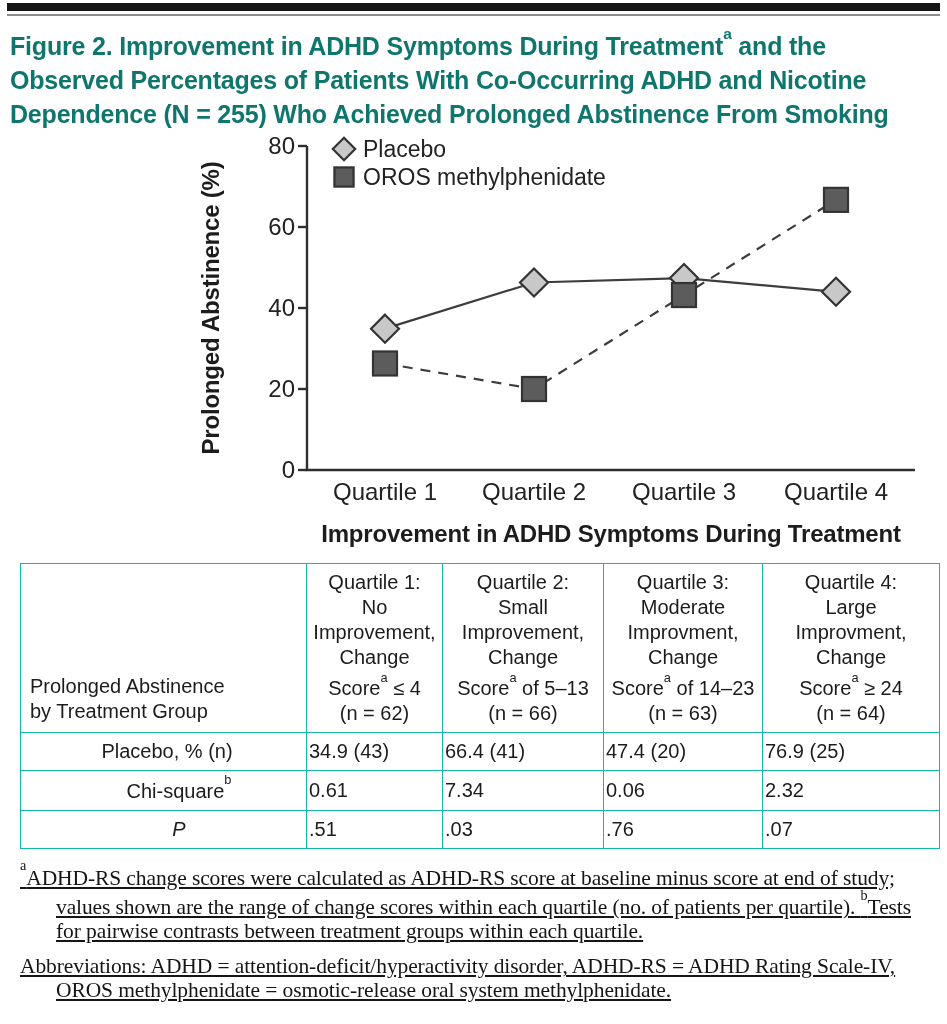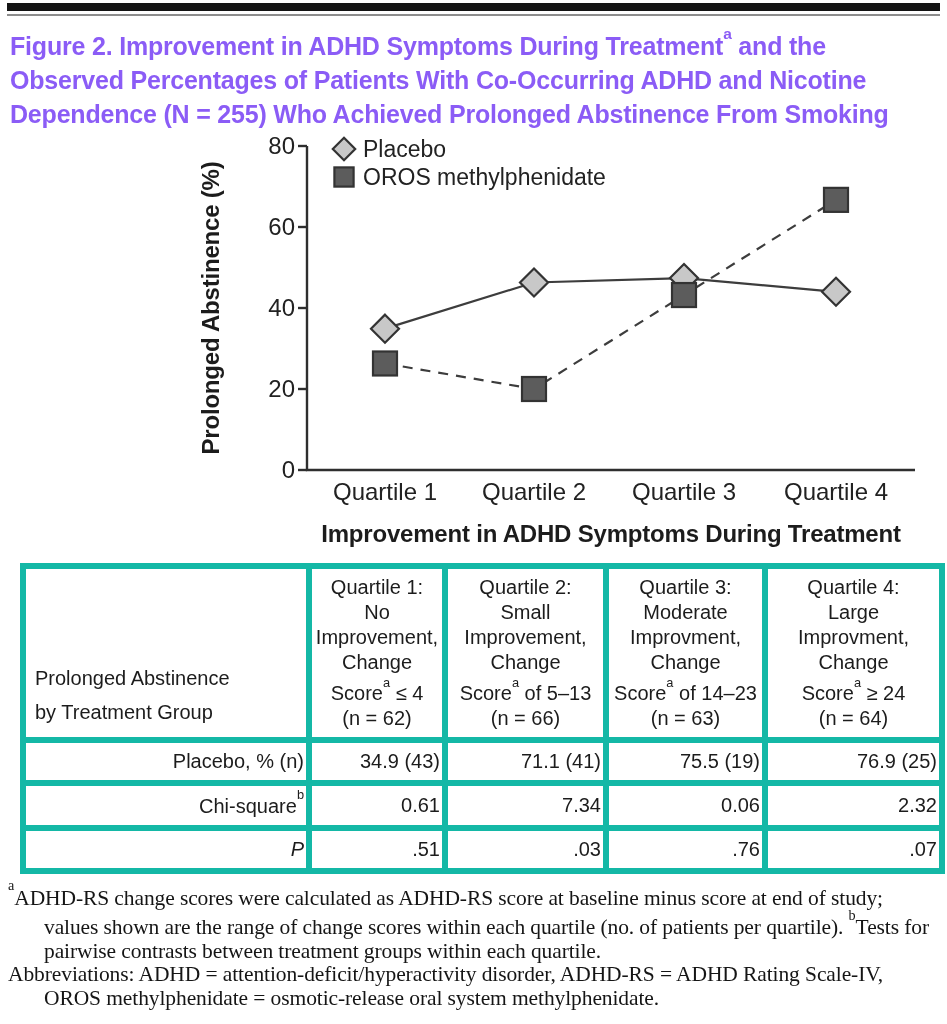--- a/index.html
+++ b/index.html
@@ -13,66 +13,66 @@
 
   
   .top-rule { margin: 3px 7px 0 7px; }
   .top-rule .thick { height: 8px; background: #141414; }
   .top-rule .thin  { height: 2px; background: #8d8d8d; margin-top: 3px; }
 
   
   .figure-title {
     margin: 8px 6px 0 10px;
     font-size: 25px; font-weight: bold; line-height: 34px;
-    letter-spacing: -0.2px; color: #8b5cf6;
+    letter-spacing: -0.2px; color: #0f766e;
   }
   .figure-title sup { font-size: 62%; position: relative; top: -0.45em; }
 
   
   .chart-wrap { position: relative; width: 947px; height: 430px; }
   svg text { font-family: "Liberation Sans", sans-serif; }
   .axis { stroke: #2e2e2e; stroke-width: 2.4; fill: none; }
   .tick-label { font-size: 24px; fill: #222222; }
   .axis-title { font-size: 24px; font-weight: bold; fill: #1c1c1c; letter-spacing: -0.2px; }
   .legend-label { font-size: 23px; fill: #222222; }
   .series-line { fill: none; stroke: #3d3d3d; stroke-width: 2.2; }
   .series-line.dashed { stroke-dasharray: 10 8; }
   .marker { stroke: #333333; stroke-width: 2.2; }
 
   
   table.results {
     margin: 2px 0 0 20px; width: 918px;
     border-collapse: collapse; table-layout: fixed;
     font-size: 20px; color: #1c1c1c;
   }
-  table.results td { border: 6px solid #14b8a6; }
+  table.results td { border: 1px solid #14b8a6; }
   td.corner-cell {
     vertical-align: bottom; text-align: left;
-    padding: 6px 4px 8px 9px; line-height: 34px;
+    padding: 6px 4px 8px 9px; line-height: 25px;
   }
   td.hdr-cell {
     vertical-align: middle; text-align: center;
     padding: 6px 1px; line-height: 25px;
   }
   td.label-cell {
-    text-align: right; padding: 7px 2px 7px 9px; white-space: nowrap;
+    text-align: center; padding: 7px 2px 7px 9px; white-space: nowrap;
   }
   td.label-cell.indent { padding-left: 33px; margin-top: 40px; }
   td.label-cell.italic { font-style: italic; }
-  td.value-cell { text-align: right; padding: 7px 2px; }
+  td.value-cell { text-align: left; padding: 7px 2px; }
   table.results sup { font-size: 64%; position: relative; top: -0.45em; }
 
   
   .footnotes {
     margin: 7px 5px 0 8px;
     font-family: "Liberation Serif", serif;
     font-size: 21.5px; line-height: 23.5px; color: #151515;
     letter-spacing: -0.1px;
   }
-  .footnotes p { margin: 0; padding-left: 36px; text-indent: -36px; }
+  .footnotes p { margin: 12px; padding-left: 36px; text-indent: -36px; text-decoration: underline; }
   .footnotes sup { font-size: 66%; position: relative; top: -0.45em; }
 </style>
 </head>
 <body>
 
 <div class="page">
 
   <div class="top-rule">
     <div class="thick"></div>
     <div class="thin"></div>
@@ -128,22 +128,22 @@
         <tr>
           <td class="corner-cell">Prolonged Abstinence<br>by Treatment Group</td>
           <td class="hdr-cell">Quartile 1:<br>No<br>Improvement,<br>Change<br>Score<sup>a</sup> ≤ 4<br>(n = 62)</td>
           <td class="hdr-cell">Quartile 2:<br>Small<br>Improvement,<br>Change<br>Score<sup>a</sup> of 5–13<br>(n = 66)</td>
           <td class="hdr-cell">Quartile 3:<br>Moderate<br>Improvment,<br>Change<br>Score<sup>a</sup> of 14–23<br>(n = 63)</td>
           <td class="hdr-cell">Quartile 4:<br>Large<br>Improvment,<br>Change<br>Score<sup>a</sup> ≥ 24<br>(n = 64)</td>
         </tr>
         <tr>
           <td class="label-cell">Placebo, % (n)</td>
           <td class="value-cell">34.9 (43)</td>
-          <td class="value-cell">71.1 (41)</td>
-          <td class="value-cell">75.5 (19)</td>
+          <td class="value-cell">66.4 (41)</td>
+          <td class="value-cell">47.4 (20)</td>
           <td class="value-cell">76.9 (25)</td>
         </tr>
         <tr>
           <td class="label-cell indent">Chi-square<sup>b</sup></td>
           <td class="value-cell">0.61</td>
           <td class="value-cell">7.34</td>
           <td class="value-cell">0.06</td>
           <td class="value-cell">2.32</td>
         </tr>
         <tr>

